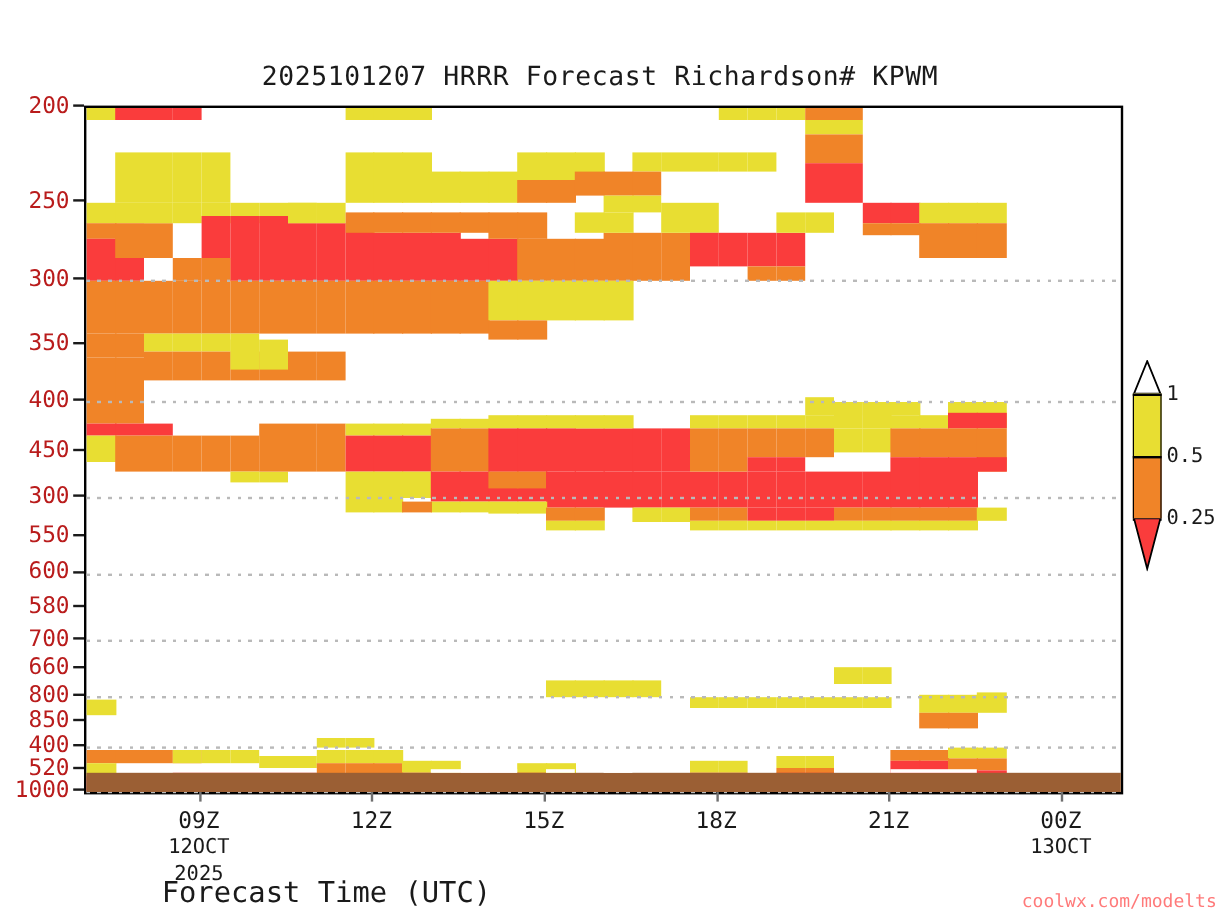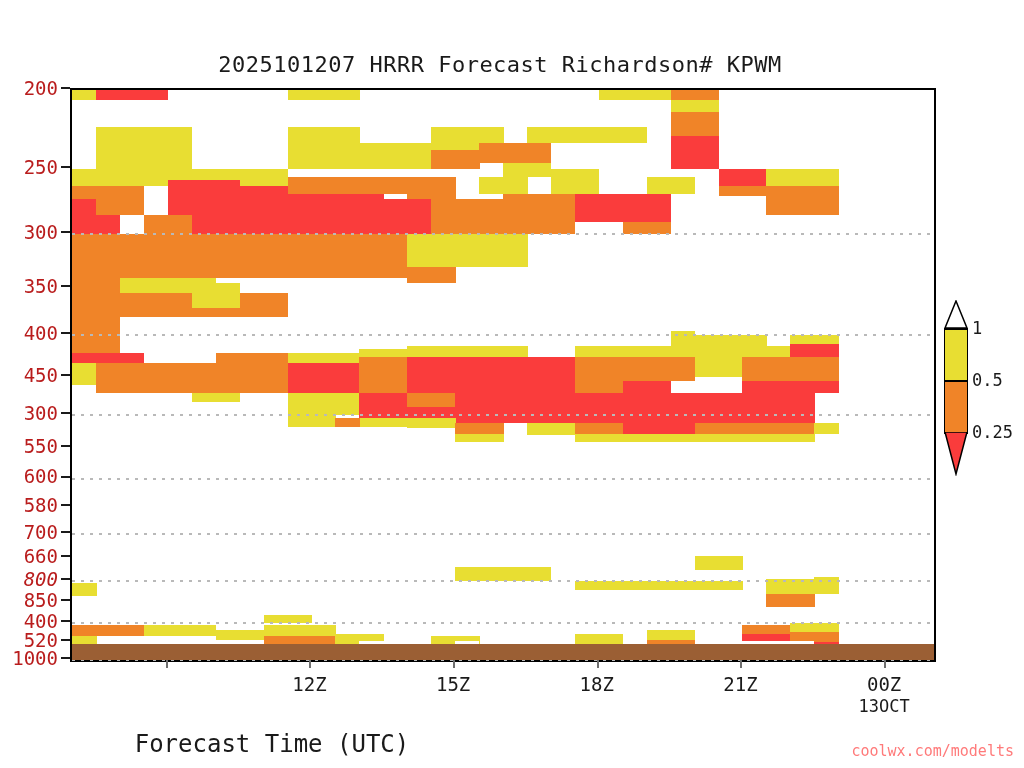--- a/index.html
+++ b/index.html
@@ -460,33 +460,38 @@
       <div class="ylabel" style="top: 358.27px; right: 966px;">550</div>
       <div class="ytick-mark" style="top: 358.27px; left: 61px;"></div>
       <div class="ylabel" style="top: 388px; right: 966px; margin-left: 37px;">600</div>
       <div class="ytick-mark" style="top: 389.086px; left: 61px;"></div>
       <div class="ylabel" style="top: 417.434px; right: 966px;">580</div>
       <div class="ytick-mark" style="top: 417.434px; left: 61px;"></div>
       <div class="ylabel" style="top: 443.68px; right: 966px;">700</div>
       <div class="ytick-mark" style="top: 443.68px; left: 61px;"></div>
       <div class="ylabel" style="top: 468.114px; right: 966px;">660</div>
       <div class="ytick-mark" style="top: 468.114px; left: 61px;"></div>
-      <div class="ylabel" style="top: 490.971px; right: 966px; font-style: italic;">800</div>
+      <div class="ylabel" style="top: 490.971px; right: 966px;">800</div>
       <div class="ytick-mark" style="top: 490.971px; left: 61px;"></div>
       <div class="ylabel" style="top: 512.442px; right: 966px;">850</div>
       <div class="ytick-mark" style="top: 512.442px; left: 61px;"></div>
       <div class="ylabel" style="top: 532.685px; right: 966px;">400</div>
       <div class="ytick-mark" style="top: 532.685px; left: 61px;"></div>
       <div class="ylabel" style="top: 551.834px; right: 966px;">520</div>
       <div class="ytick-mark" style="top: 551.834px; left: 61px;"></div>
       <div class="ylabel" style="top: 570px; right: 966px;">1000</div>
       <div class="ytick-mark" style="top: 570px; left: 61px;"></div>
     </div>
   <div id="xaxis">
       <div class="xtick-mark" style="left: 95.7778px;"></div>
+      <div class="xlab" style="left: 95.7778px;">
+        <div>09Z</div>
+        <div class="d2">12OCT</div>
+        <div class="d3">2025</div>
+      </div>
       <div class="xtick-mark" style="left: 239.444px;"></div>
       <div class="xlab" style="left: 239.444px;">
         <div>12Z</div>
       </div>
       <div class="xtick-mark" style="left: 383.111px;"></div>
       <div class="xlab" style="left: 383.111px;">
         <div>15Z</div>
       </div>
       <div class="xtick-mark" style="left: 526.778px;"></div>
       <div class="xlab" style="left: 526.778px;">

